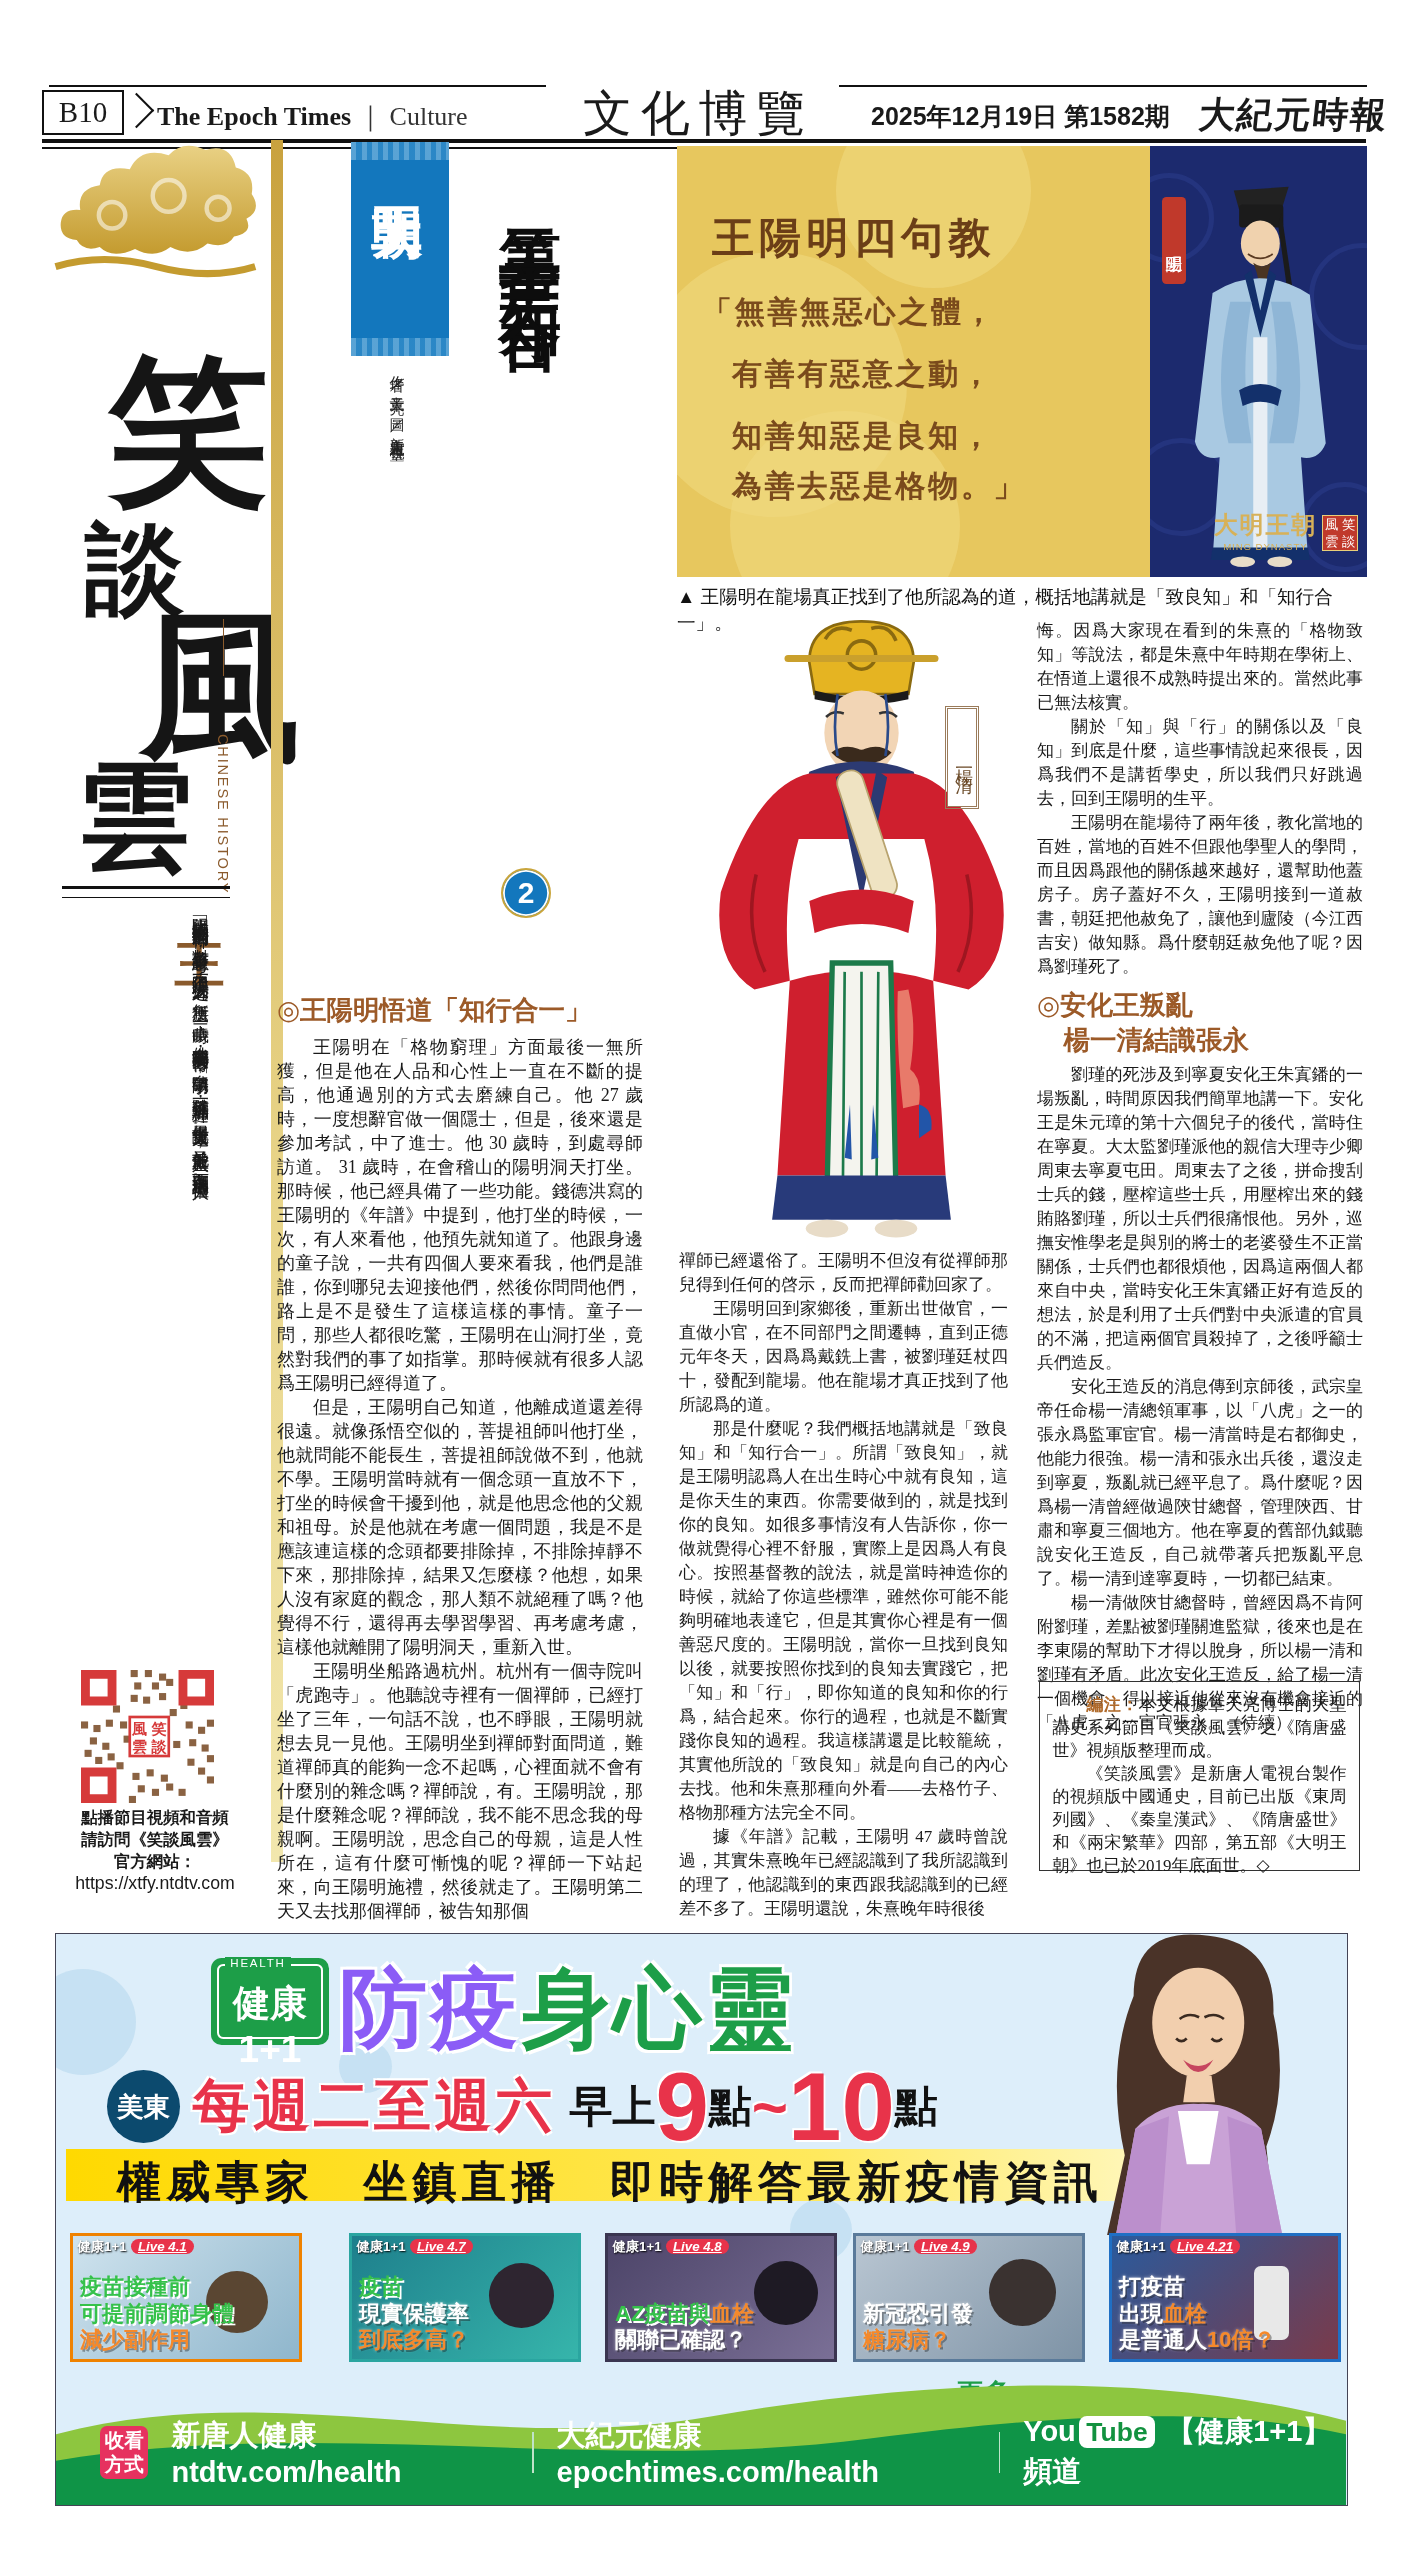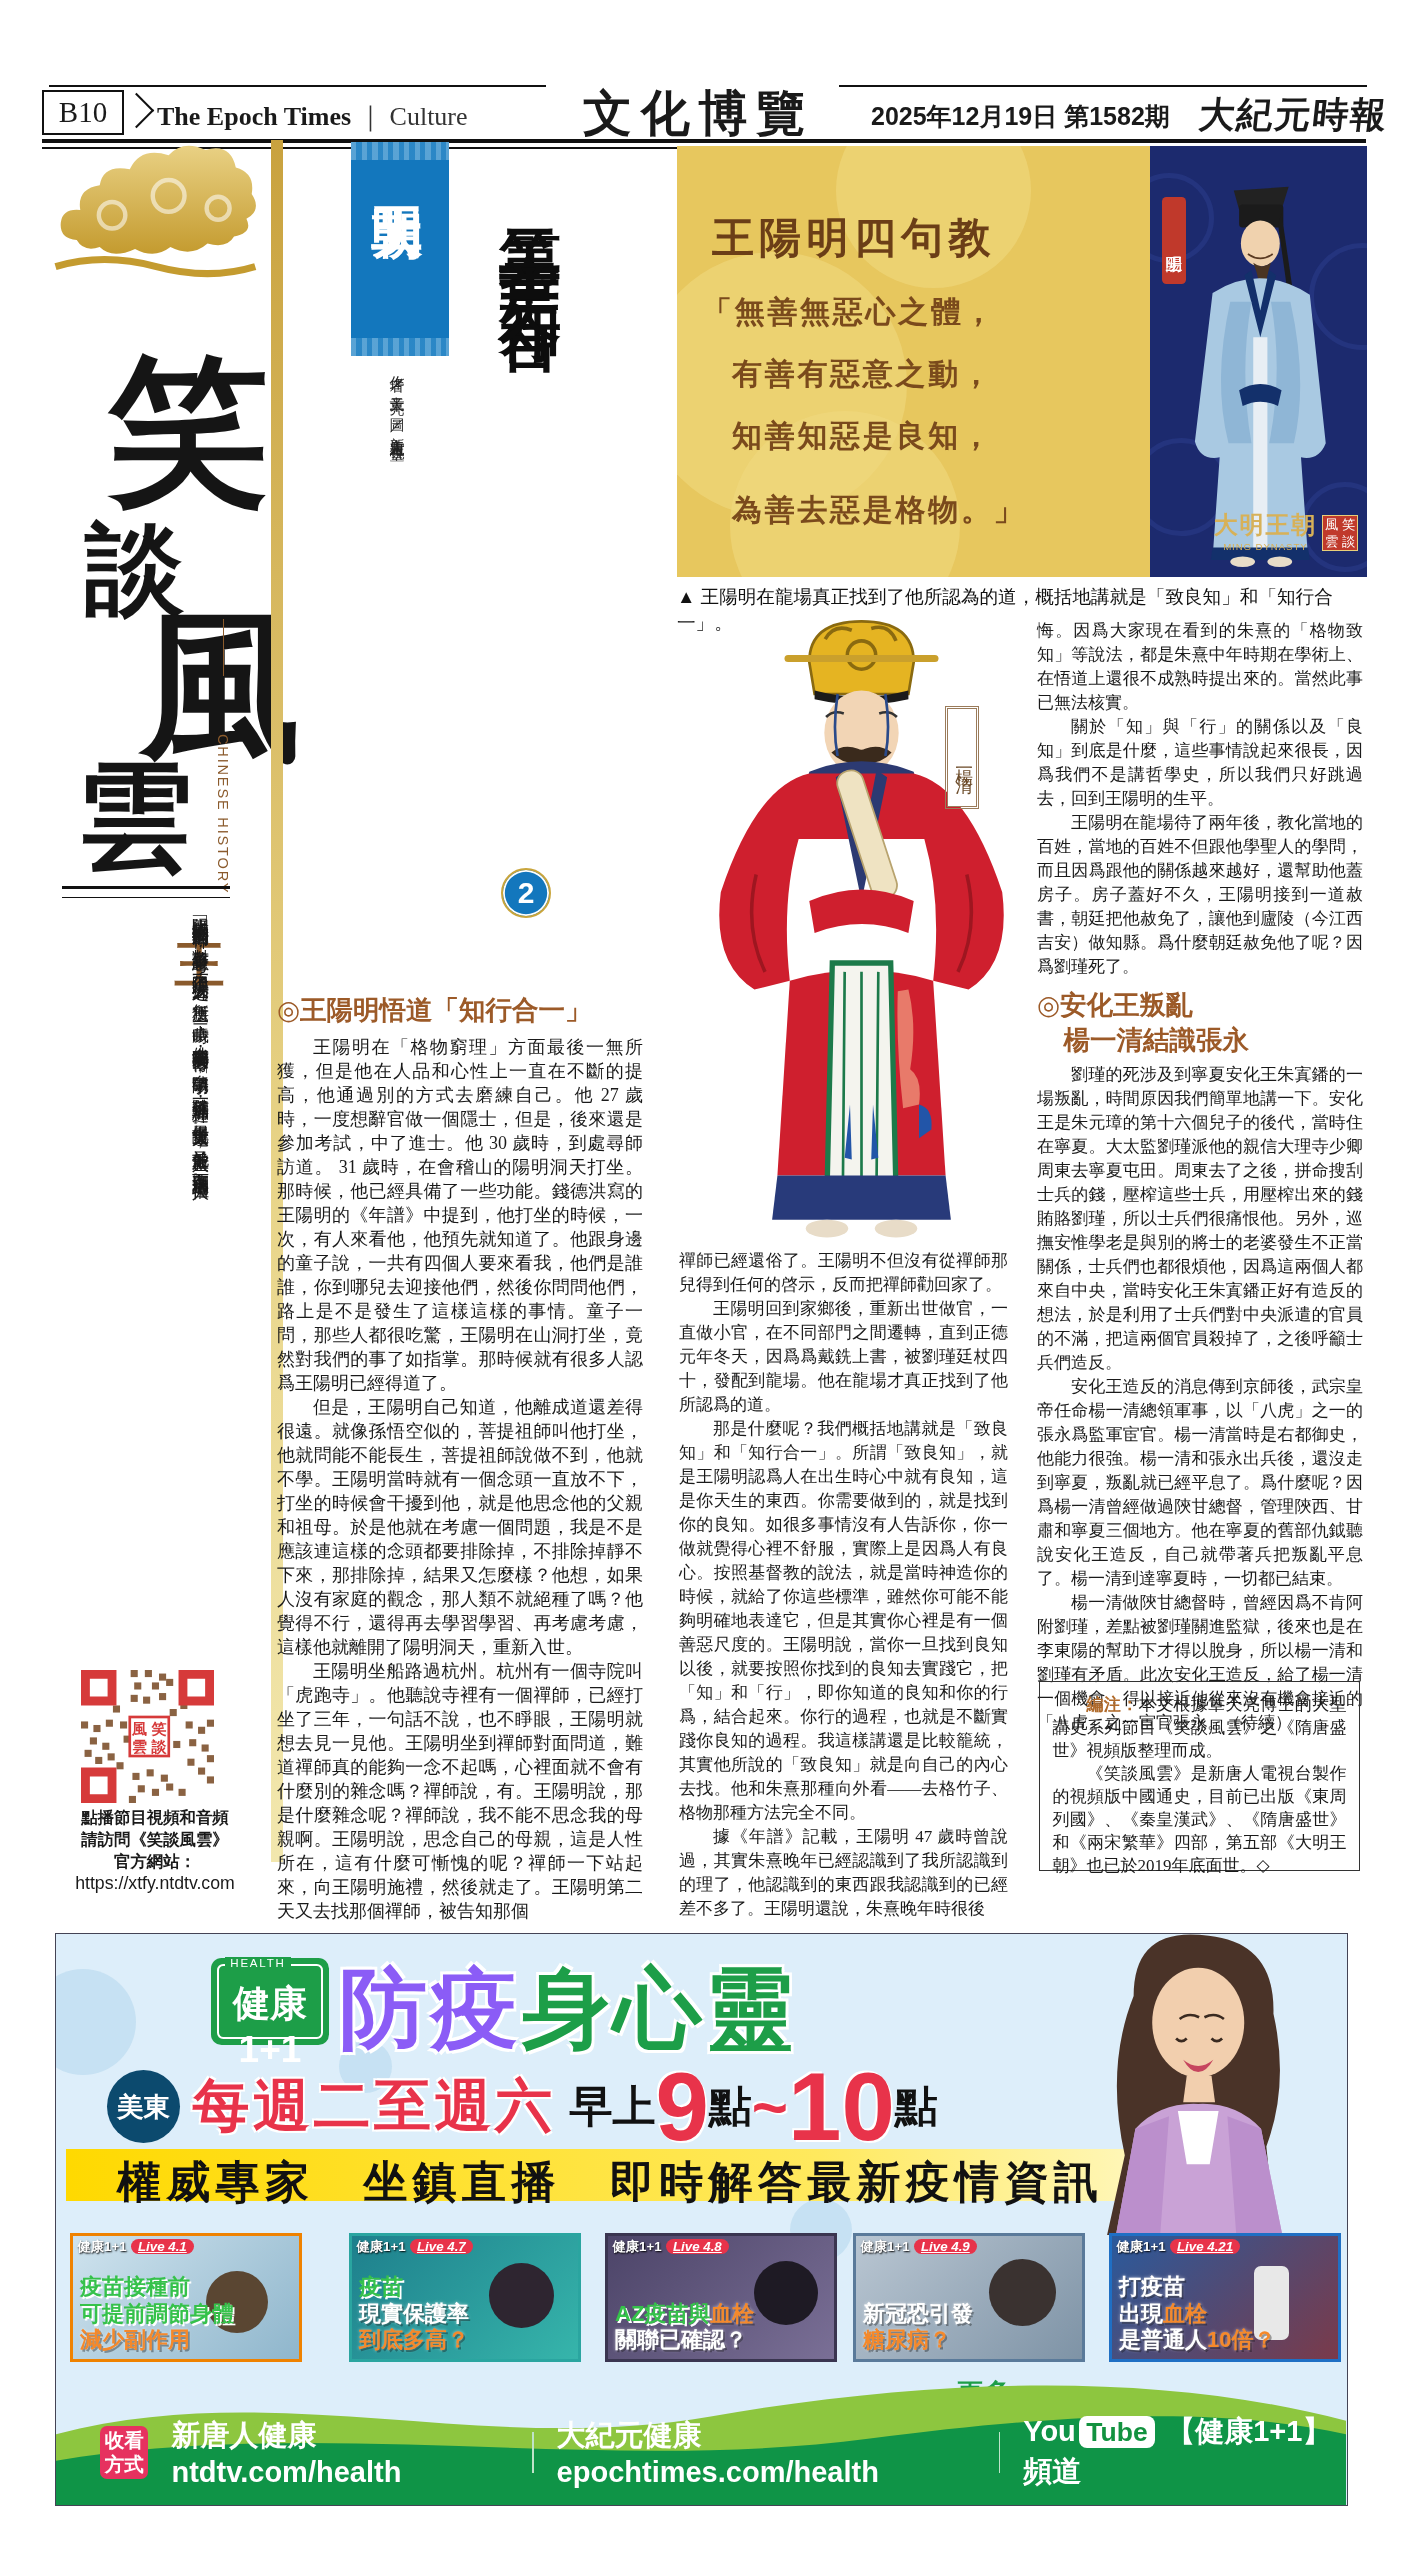--- a/index.html
+++ b/index.html
@@ -9,21 +9,21 @@
   .vt{writing-mode:vertical-rl;}
   .sans{font-family:"Liberation Sans","DejaVu Sans",sans-serif;}
   .jp{text-align:justify;}
   
   .hrule{position:absolute;background:#111;}
   #b10box{left:42px;top:90px;width:78px;height:41px;border:2.7px solid #111;
           font-size:29px;display:flex;align-items:center;justify-content:center;}
   #b10chev{left:124px;top:98px;width:23px;height:23px;border-top:2.7px solid #111;border-right:2.7px solid #111;transform:rotate(45deg);}
   #mast{left:157px;top:99px;font-size:26px;font-weight:bold;}
   #mast .thin{font-weight:normal;color:#333;}
-  #seczh{left:579px;top:81px;width:239px;font-size:49px;font-weight:bold;letter-spacing:8.8px;text-align:center;font-family:"Liberation Sans","DejaVu Sans",sans-serif;}
+  #seczh{left:579px;top:81px;width:239px;font-size:49px;font-weight:normal;letter-spacing:8.8px;text-align:center;font-family:"Liberation Sans","DejaVu Sans",sans-serif;}
   #hdate{left:871px;top:100px;font-size:25px;font-weight:bold;font-family:"Liberation Sans","DejaVu Sans",sans-serif;}
   #hbrand{left:1199px;top:91px;font-size:36px;font-weight:bold;transform:skewX(-6deg);letter-spacing:1.8px;}
   
   #goldbar{left:271px;top:140px;width:11.5px;height:1722px;background:linear-gradient(#c9a23e,#e8d488 60%,#f2e7ae);}
   .brandchar{position:absolute;font-weight:bold;color:#151515;font-family:"Liberation Serif","DejaVu Serif",serif;line-height:1;}
   #chist{left:215px;top:681px;height:208px;font-size:14.6px;color:#8a5a2c;letter-spacing:1.8px;border-top:53px solid transparent;}
   #chistrule{left:223px;top:619px;width:0.9px;height:57px;background:#8a5a2c;}
   .dblrule{position:absolute;left:62px;width:168px;height:8px;border-top:3.5px solid #111;border-bottom:1.3px solid #111;}
   #lquote{left:73px;top:904px;width:152px;height:485px;font-size:17px;line-height:38px;letter-spacing:0.9px;}
   #lquote .dc{font-size:50px;color:#8a5a2c;line-height:1;font-weight:bold;}
@@ -231,21 +231,21 @@
 
   <div id="topimg" class="abs">
     <div id="goldpane">
       <div class="flor" style="left:-35px;top:106px;width:265px;height:265px;"></div>
       <div class="flor" style="left:159px;top:-53px;width:195px;height:195px;"></div>
       <div class="flor" style="left:53px;top:265px;width:230px;height:230px;"></div>
       <div id="tqtitle">王陽明四句教</div>
       <div class="tqline" style="top:146px;">「無善無惡心之體，</div>
       <div class="tqline" style="top:270px;left:55px;">知善知惡是良知，</div>
       <div class="tqline" style="top:208px;left:55px;">有善有惡意之動，</div>
-      <div class="tqline" style="top:344px;left:55px;">為善去惡是格物。」</div>
+      <div class="tqline" style="top:320px;left:55px;">為善去惡是格物。」</div>
     </div>
     <div id="bluepane">
       <div class="bswirl" style="left:-26.5px;top:26.5px;width:80px;height:80px;"></div>
       <div class="bswirl" style="left:159px;top:97px;width:97px;height:97px;"></div>
       <div class="bswirl" style="left:-17.7px;top:292px;width:88px;height:88px;"></div>
       <div class="bswirl" style="left:150px;top:336px;width:80px;height:80px;"></div>
       <svg style="position:absolute;left:26.5px;top:32px;" width="164" height="389" viewBox="0 0 185 440">
         <path d="M70 36 L118 36 L126 10 L64 14 Z" fill="#222"></path>
         <rect x="70" y="30" width="50" height="26" rx="4" fill="#1b1b1b"></rect>
         <path d="M118 40 L134 150 L128 152 L114 52 Z" fill="#1b1b1b"></path>

